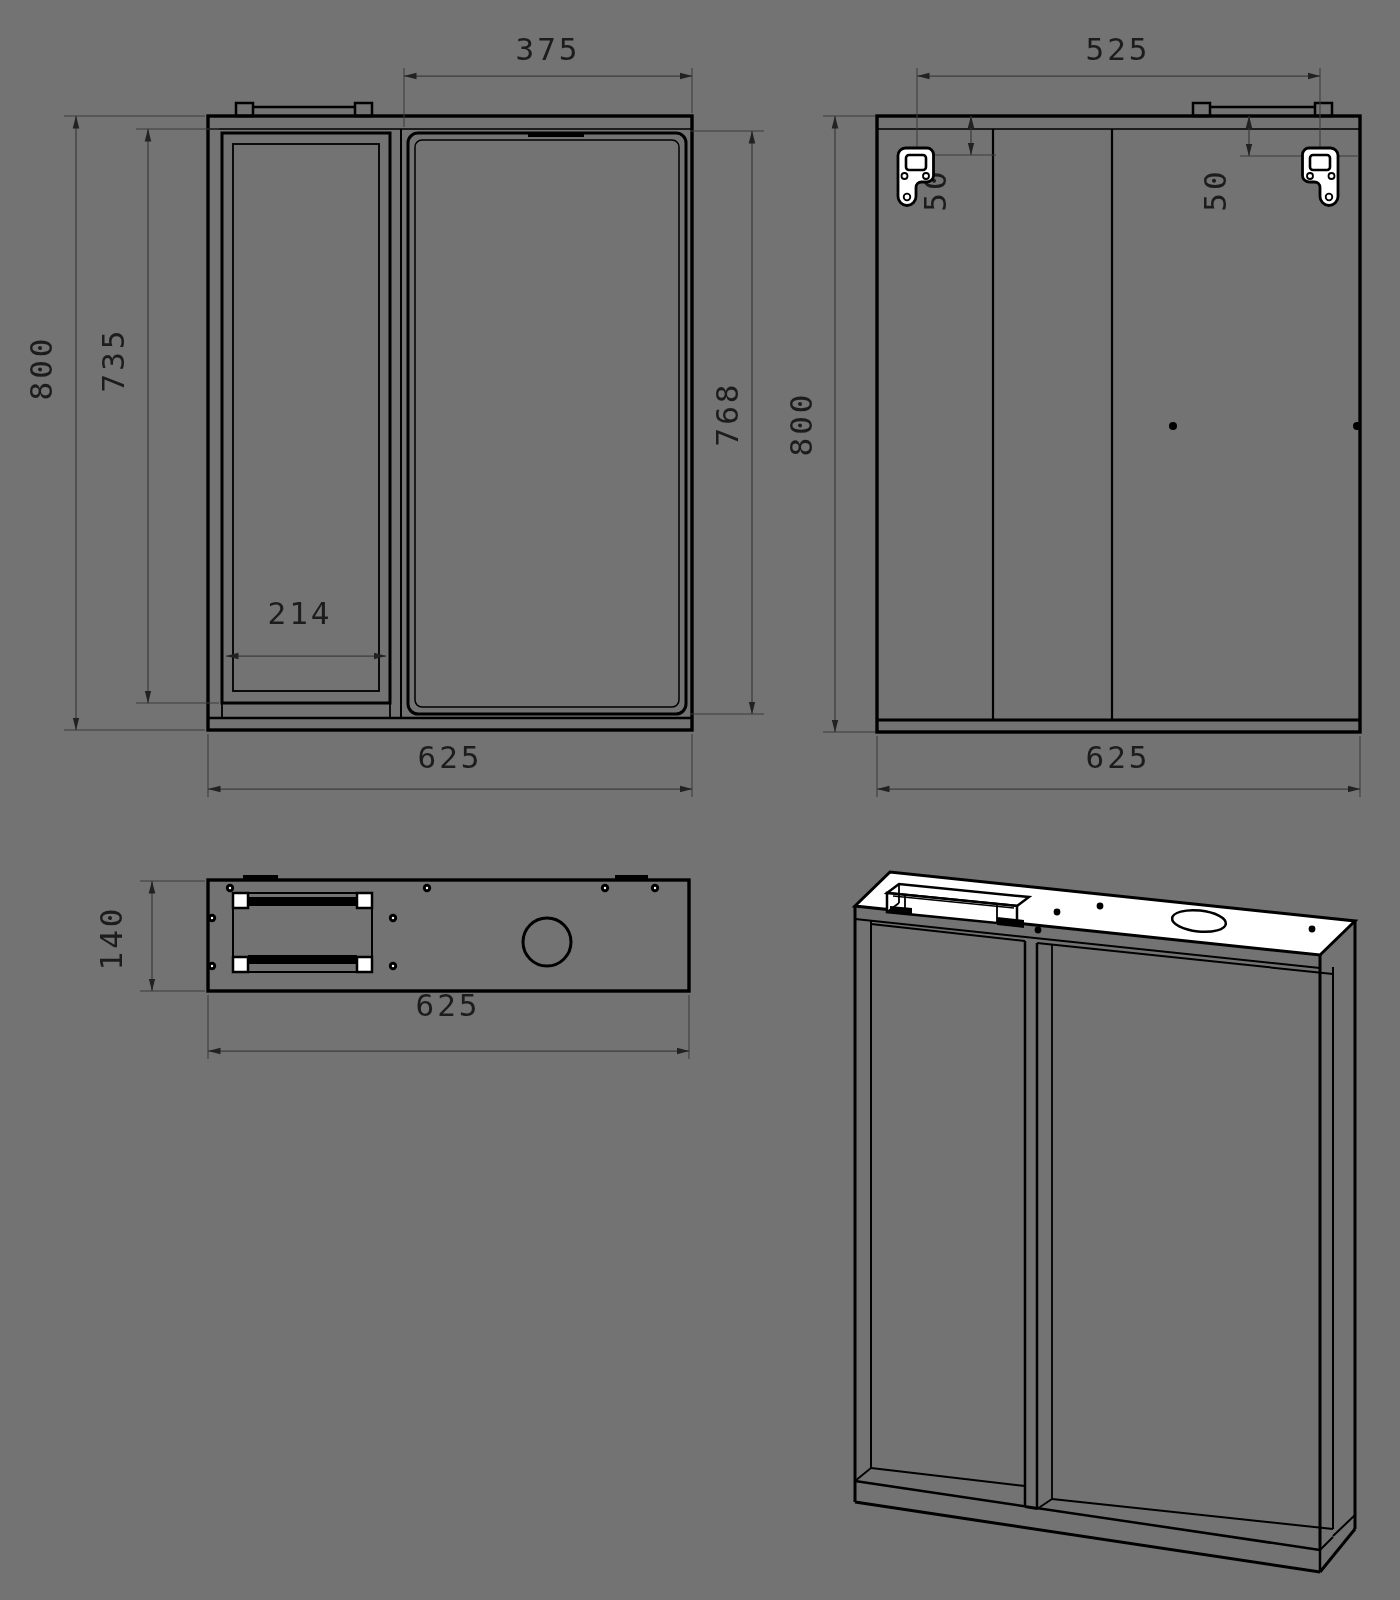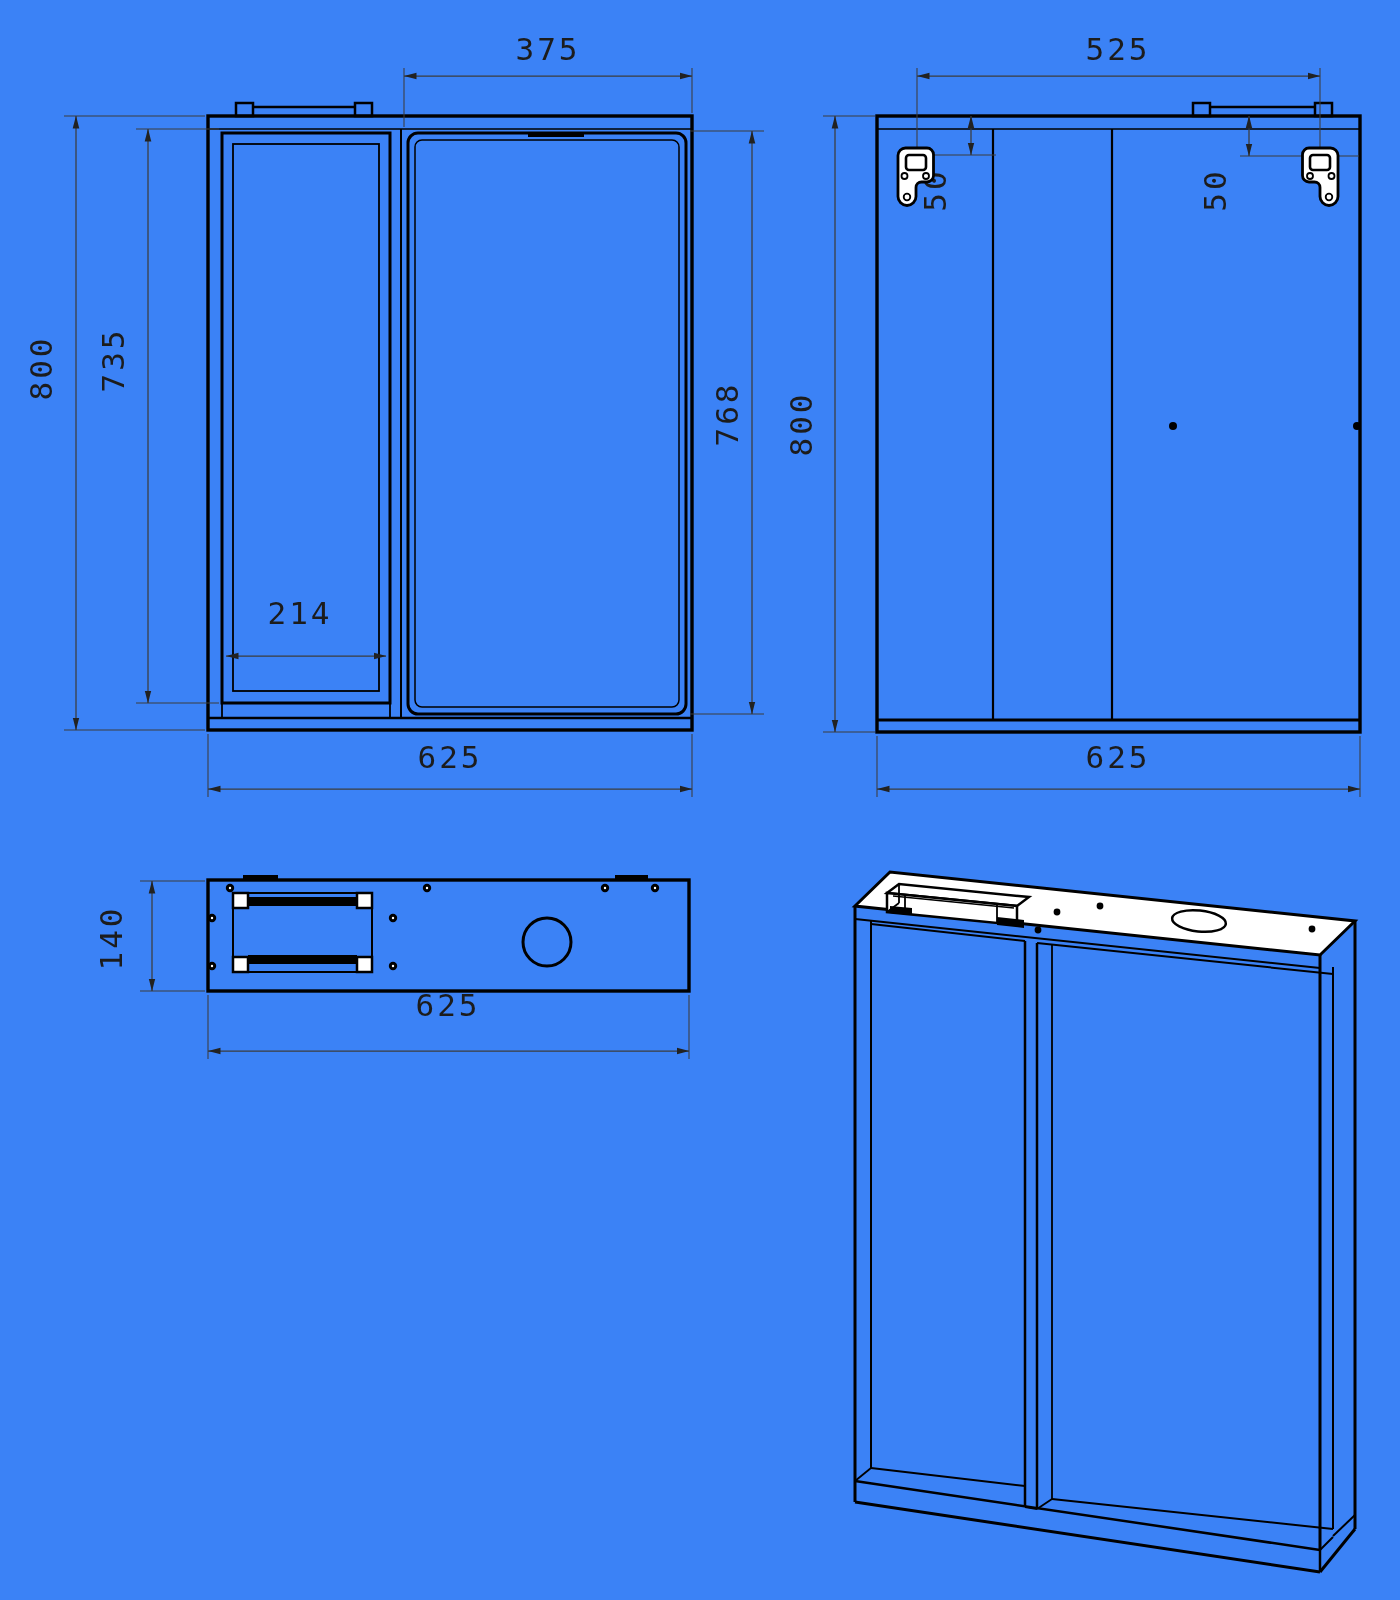--- a/index.html
+++ b/index.html
@@ -1,16 +1,16 @@
 <!DOCTYPE html>
 <html><head>
 <meta charset="utf-8">
 <style>
   html,body{margin:0;padding:0;background:#ffffff;}
-  .canvas{position:relative;width:1400px;height:1600px;background:#3b82f6;overflow:hidden;
+  .canvas{position:relative;width:1400px;height:1600px;background:#737373;overflow:hidden;
           font-family:"DejaVu Sans Mono", monospace;}
   svg{display:block;}
   
   .s35{stroke:#000;stroke-width:3.4;fill:none;}
   .s30{stroke:#000;stroke-width:3;fill:none;}
   .s28{stroke:#000;stroke-width:2.8;fill:none;}
   .s25{stroke:#000;stroke-width:2.5;fill:none;}
   .s22{stroke:#000;stroke-width:2.2;fill:none;}
   .s20{stroke:#000;stroke-width:2;fill:none;}
   .s18{stroke:#000;stroke-width:1.8;fill:none;}

